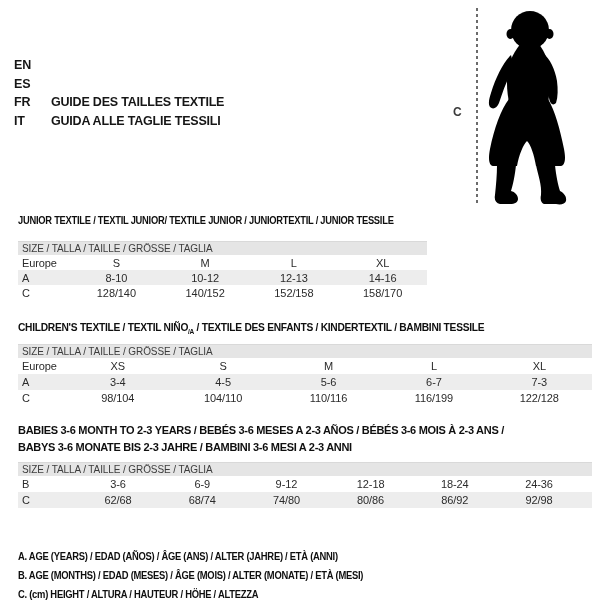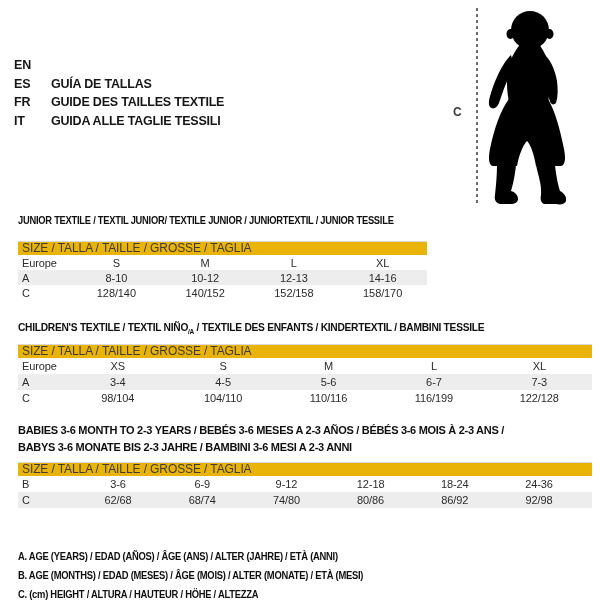--- a/index.html
+++ b/index.html
@@ -29,22 +29,22 @@
   .sec-title sub{font-size:7px;}
   .t1-title{top:214px;transform:scaleX(0.85);}
   .t2-title{top:321px;transform:scaleX(0.93);}
   .t3-title{top:422px;line-height:16.5px;transform:scaleX(1);}
 
   
   .size-table{left:18px;}
   .t1{top:241px;width:409px;}
   .t2{top:344px;width:574px;}
   .t3{top:462px;width:574px;}
-  .bar{background:#eab308;border-top:1px solid #d9d9d9;height:13px;line-height:13px;
-    font-size:12px;color:#3c3c3c;padding-left:4px;letter-spacing:-0.1px;white-space:nowrap;overflow:hidden;}
+  .bar{background:#e5e5e5;border-top:1px solid #d9d9d9;height:13px;line-height:13px;
+    font-size:10px;color:#3c3c3c;padding-left:4px;letter-spacing:-0.1px;white-space:nowrap;overflow:hidden;}
   .trow{display:flex;align-items:center;font-size:11px;color:#2b2b2b;letter-spacing:-0.1px;}
   .t1 .trow{height:15px;}
   .t2 .trow{height:16px;}
   .t3 .trow{height:16px;padding-right:11px;}
   .trow.shaded{background:#ededed;}
   .tlabel{padding-left:4px;white-space:nowrap;}
   .t1 .tlabel{flex:0 0 50px;}
   .t2 .tlabel{flex:0 0 43px;}
   .t3 .tlabel{flex:0 0 54px;}
   .tcell{flex:1;text-align:center;white-space:nowrap;}
@@ -56,21 +56,20 @@
 </style>
 </head>
 <body>
 
 <div class="abs lang-block">
   <div class="lang-row">
     <span class="lang-code">EN</span>
   </div>
   <div class="lang-row">
     <span class="lang-code">ES</span>
-    <span class="lang-text">GUÍA DE TALLAS</span>
   </div>
   <div class="lang-row">
     <span class="lang-code">FR</span>
     <span class="lang-text">GUIDE DES TAILLES TEXTILE</span>
   </div>
   <div class="lang-row">
     <span class="lang-code">IT</span>
     <span class="lang-text">GUIDA ALLE TAGLIE TESSILI</span>
   </div>
 </div>

